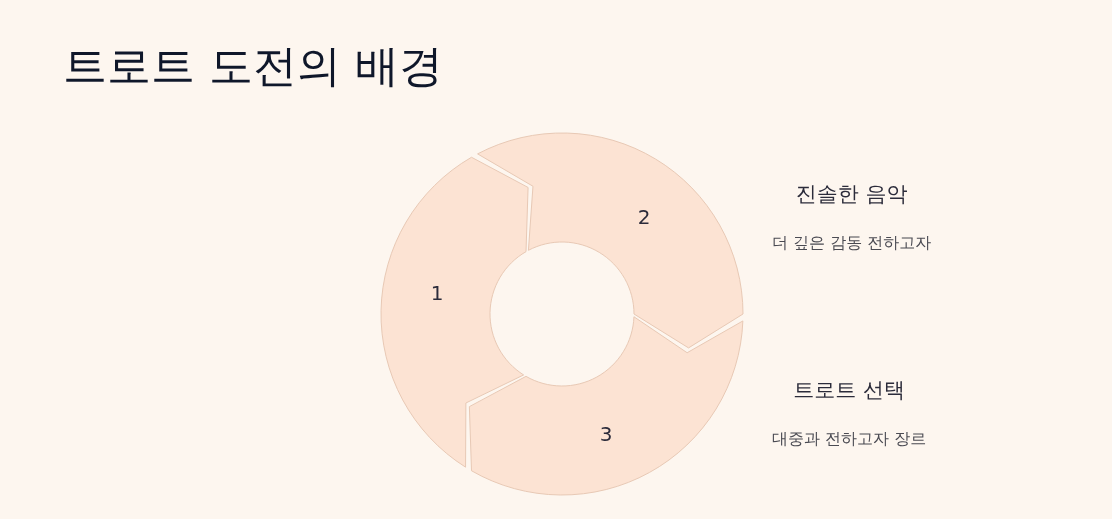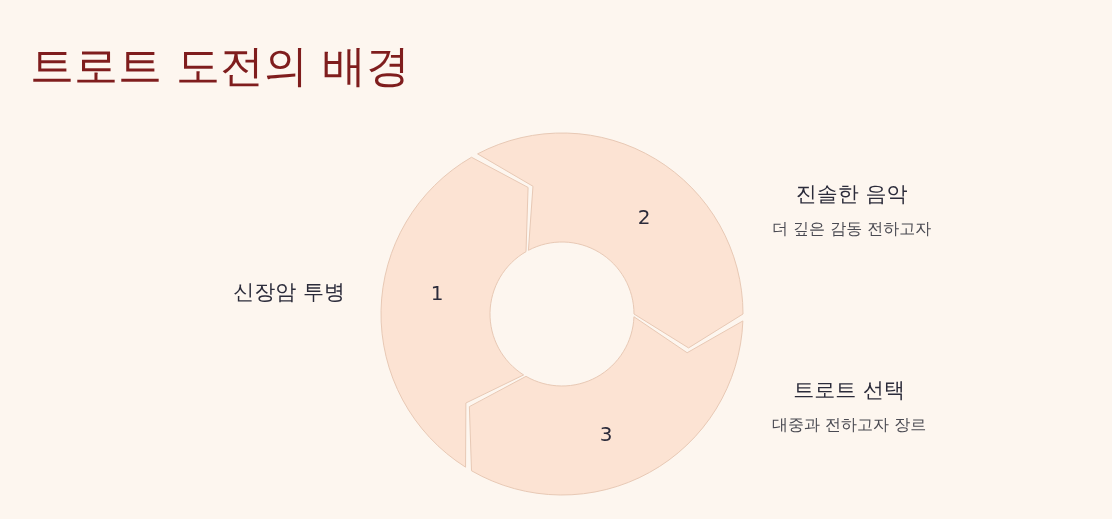--- a/index.html
+++ b/index.html
@@ -3,54 +3,53 @@
   <meta charset="utf-8">
   <style>
     html, body { margin: 0; padding: 0; }
     body {
       width: 1112px; height: 519px; overflow: hidden;
       background: #fdf6ef;
       font-family: "DejaVu Sans", "Liberation Sans", sans-serif;
       position: relative;
     }
     .title {
-      position: absolute; left: 30px; top: 36px;
-      font-size: 44px; color: #7f1d1d; font-weight: normal;
+      position: absolute; left: 63px; top: 36px;
+      font-size: 44px; color: #0f172a; font-weight: normal;
       letter-spacing: 0px; margin: 0; line-height: 60px;
     }
     .diagram { position: absolute; left: 0; top: 0; }
     .seg-label {
       font-family: "DejaVu Sans", "Liberation Sans", sans-serif;
       font-size: 20px; fill: #2b2b3a;
     }
     .step {
       position: absolute; white-space: nowrap; text-align: center;
     }
     .step .heading { font-size: 21px; color: #2b2b3a; line-height: 30px; }
-    .step .desc { font-size: 16px; color: #4a4a52; line-height: 24px; margin-top: 8px; }
+    .step .desc { font-size: 16px; color: #4a4a52; line-height: 24px; margin-top: 22px; }
     .step.left { text-align: right; }
   </style>
 </head>
 <body>
 
 <h1 class="title">트로트 도전의 배경</h1>
 
 <svg class="diagram" width="1112" height="519" viewBox="0 0 1112 519">
   <g id="segments">
       <path d="M 465.55 467.16 A 181 181 0 0 1 471.50 157.25 L 528.09 187.46 L 526.00 251.65 A 72 72 0 0 0 523.63 374.93 L 465.88 403.01 Z" fill="#fce3d3" stroke="#e8c9b5" stroke-width="1"></path>
       <path d="M 477.58 153.89 A 181 181 0 0 1 743.00 314.00 L 688.54 347.91 L 634.00 314.00 A 72 72 0 0 0 528.42 250.31 L 532.98 186.26 Z" fill="#fce3d3" stroke="#e8c9b5" stroke-width="1"></path>
       <path d="M 742.87 320.95 A 181 181 0 0 1 471.50 470.75 L 469.37 406.63 L 526.00 376.35 A 72 72 0 0 0 633.95 316.76 L 687.14 352.74 Z" fill="#fce3d3" stroke="#e8c9b5" stroke-width="1"></path>
     </g>
   <text class="seg-label" x="437" y="300" text-anchor="middle">1</text>
   <text class="seg-label" x="644" y="224" text-anchor="middle">2</text>
   <text class="seg-label" x="606" y="441" text-anchor="middle">3</text>
 </svg>
 
 <div class="step left" style="right:767px; top:277px;">
-  <div class="heading">신장암 투병</div>
 </div>
 
 <div class="step" style="left:772px; top:179px;">
   <div class="heading">진솔한 음악</div>
   <div class="desc">더 깊은 감동 전하고자</div>
 </div>
 
 <div class="step" style="left:772px; top:375px;">
   <div class="heading">트로트 선택</div>
   <div class="desc">대중과 전하고자 장르</div>

